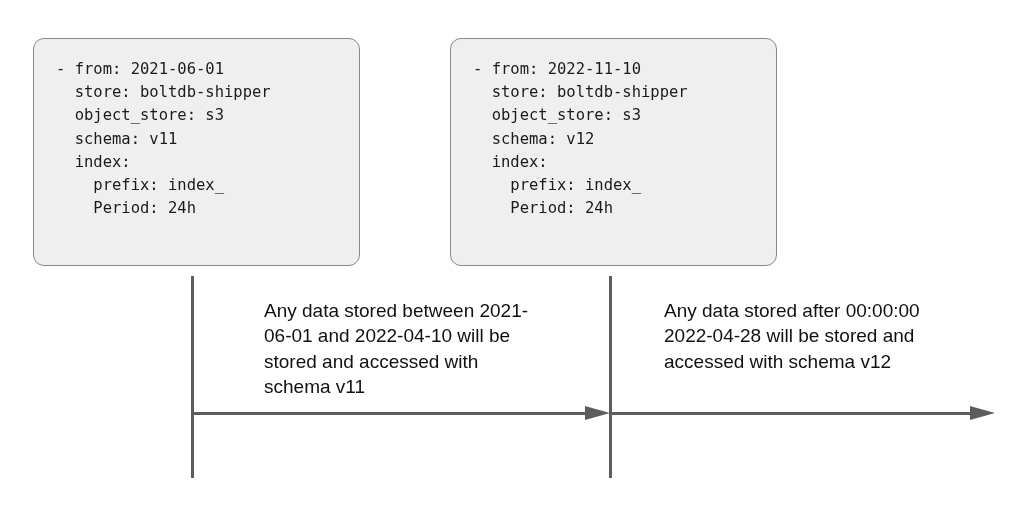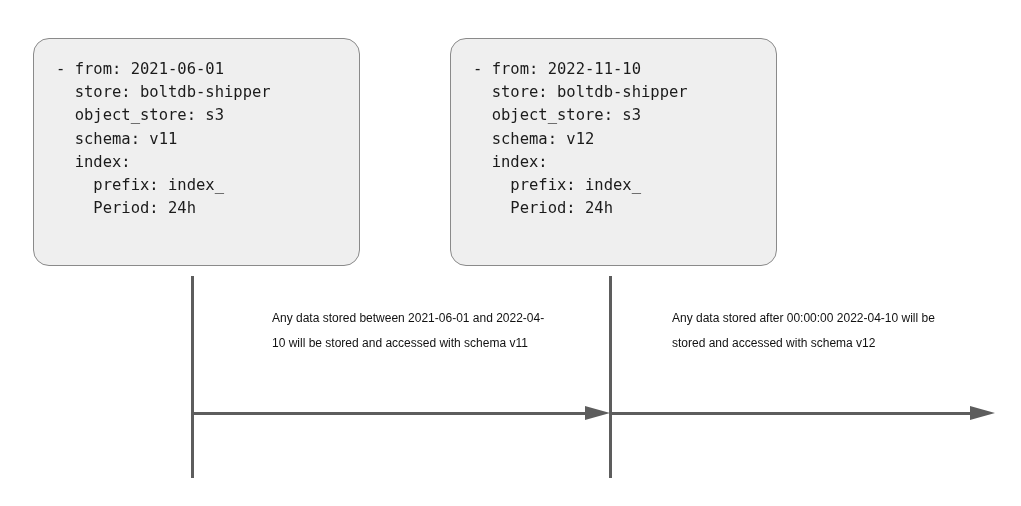--- a/index.html
+++ b/index.html
@@ -15,21 +15,21 @@
     overflow: hidden;
     font-family: "Liberation Sans", sans-serif;
   }
 
   
   .config-box {
     position: absolute;
     box-sizing: border-box;
     background: #efefef;
     border: 1.6px solid #8a8a8a;
-    border-radius: 16px;
+    border-radius: 11px;
     top: 38px;
     width: 327px;
     height: 228px;
   }
   #config-box-1 { left: 33px; }
   #config-box-2 { left: 450px; }
 
   .config-text {
     position: absolute;
     left: 22px;
@@ -74,23 +74,23 @@
     border-left: 25px solid #5d5d5d;
     top: 405.7px;
   }
   #arrowhead-mid { left: 585px; }
   #arrowhead-end { left: 970px; }
 
   
   .annotation {
     position: absolute;
     top: 298px;
-    margin: 8px;
+    margin: 0;
     font-family: "Liberation Sans", sans-serif;
-    font-size: 12px;
+    font-size: 19px;
     line-height: 25.4px;
     color: #111111;
     white-space: pre-line;
   }
   #annotation-left  { left: 264px; width: 280px; }
   #annotation-right { left: 664px; width: 285px; }
 </style>
 </head>
 <body>
 
@@ -120,15 +120,15 @@
   <div class="vline" id="vline-2"></div>
 
   <div class="hline" id="hline-segment-1"></div>
   <div class="arrowhead" id="arrowhead-mid"></div>
 
   <div class="hline" id="hline-segment-2"></div>
   <div class="arrowhead" id="arrowhead-end"></div>
 
   <p class="annotation" id="annotation-left">Any data stored between 2021-06-01 and 2022-04-10 will be stored and accessed with schema v11</p>
 
-  <p class="annotation" id="annotation-right">Any data stored after 00:00:00 2022-04-10 will be stored and accessed with schema v12</p>
+  <p class="annotation" id="annotation-right">Any data stored after 00:00:00 2022-04-28 will be stored and accessed with schema v12</p>
 
 </div>
 
 </body></html>

